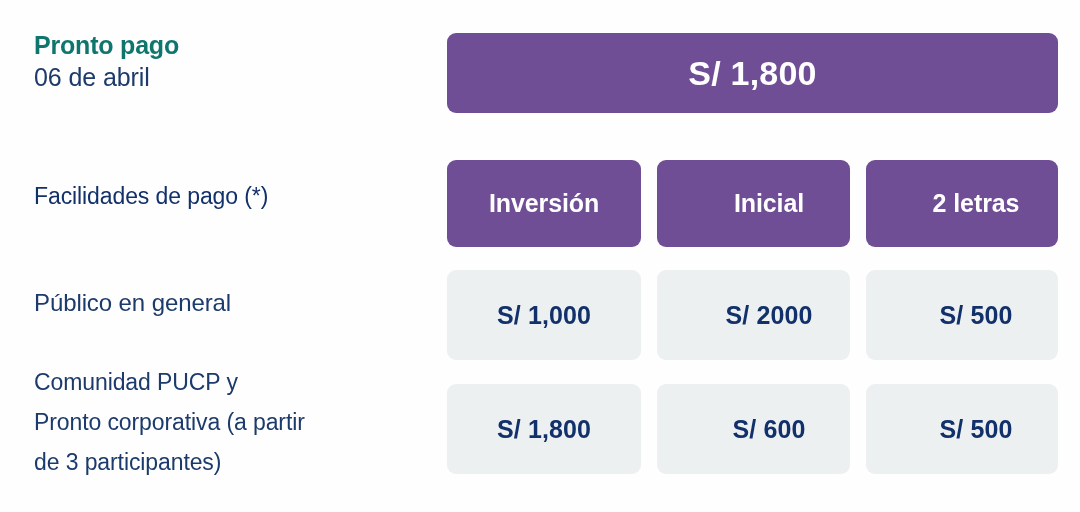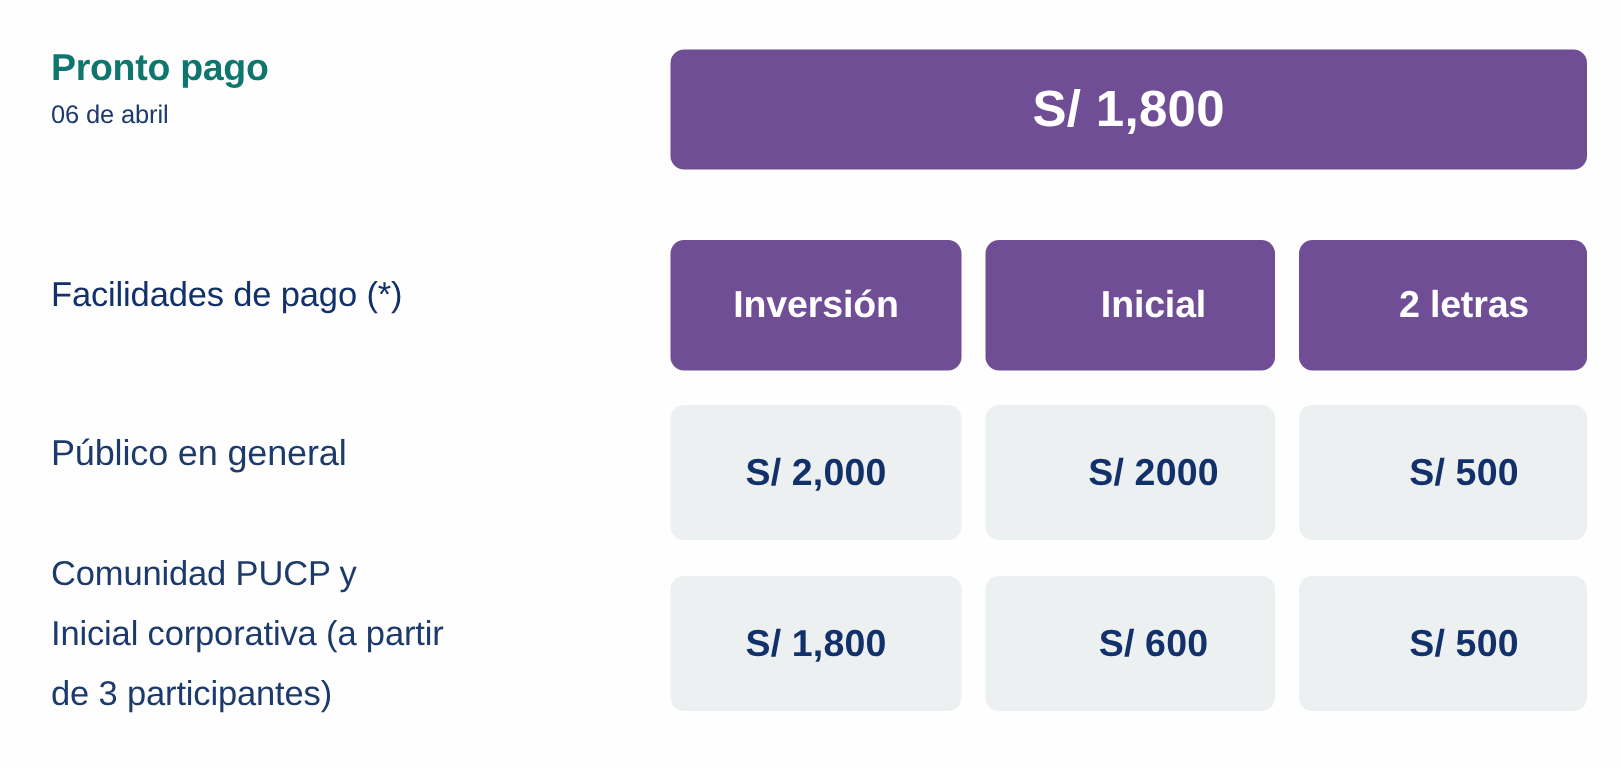--- a/index.html
+++ b/index.html
@@ -38,21 +38,21 @@
     width: 400px;
   }
   #promo-title {
     font-size: 25px;
     font-weight: bold;
     line-height: 30px;
     color: #0f766e;
     letter-spacing: -0.2px;
   }
   #promo-date {
-    font-size: 17px;
+    font-size: 25px;
     font-weight: normal;
     line-height: 34px;
     color: #1c3a6b;
     letter-spacing: -0.1px;
   }
 
   #facilities-label {
     top: 181px;
     font-size: 23px;
     font-weight: normal;
@@ -154,34 +154,34 @@
     <span>Inicial</span>
   </div>
 
   <div class="card purple header-card col-2">
     <span>2 letras</span>
   </div>
 
   <div id="row-label-0" class="label-cell">Público en general</div>
 
   <div class="card grey price-card price-row-0 col-0">
-    <span>S/ 2,000</span>
+    <span>S/ 1,000</span>
   </div>
 
   <div class="card grey price-card price-row-0 col-1">
     <span>S/ 2000</span>
   </div>
 
   <div class="card grey price-card price-row-0 col-2">
     <span>S/ 500</span>
   </div>
 
   <div id="row-label-1" class="label-cell">
       <div>Comunidad PUCP y</div>
-      <div>Inicial corporativa (a partir</div>
+      <div>Pronto corporativa (a partir</div>
       <div>de 3 participantes)</div>
     </div>
 
   <div class="card grey price-card price-row-1 col-0">
     <span>S/ 1,800</span>
   </div>
 
   <div class="card grey price-card price-row-1 col-1">
     <span>S/ 600</span>
   </div>

